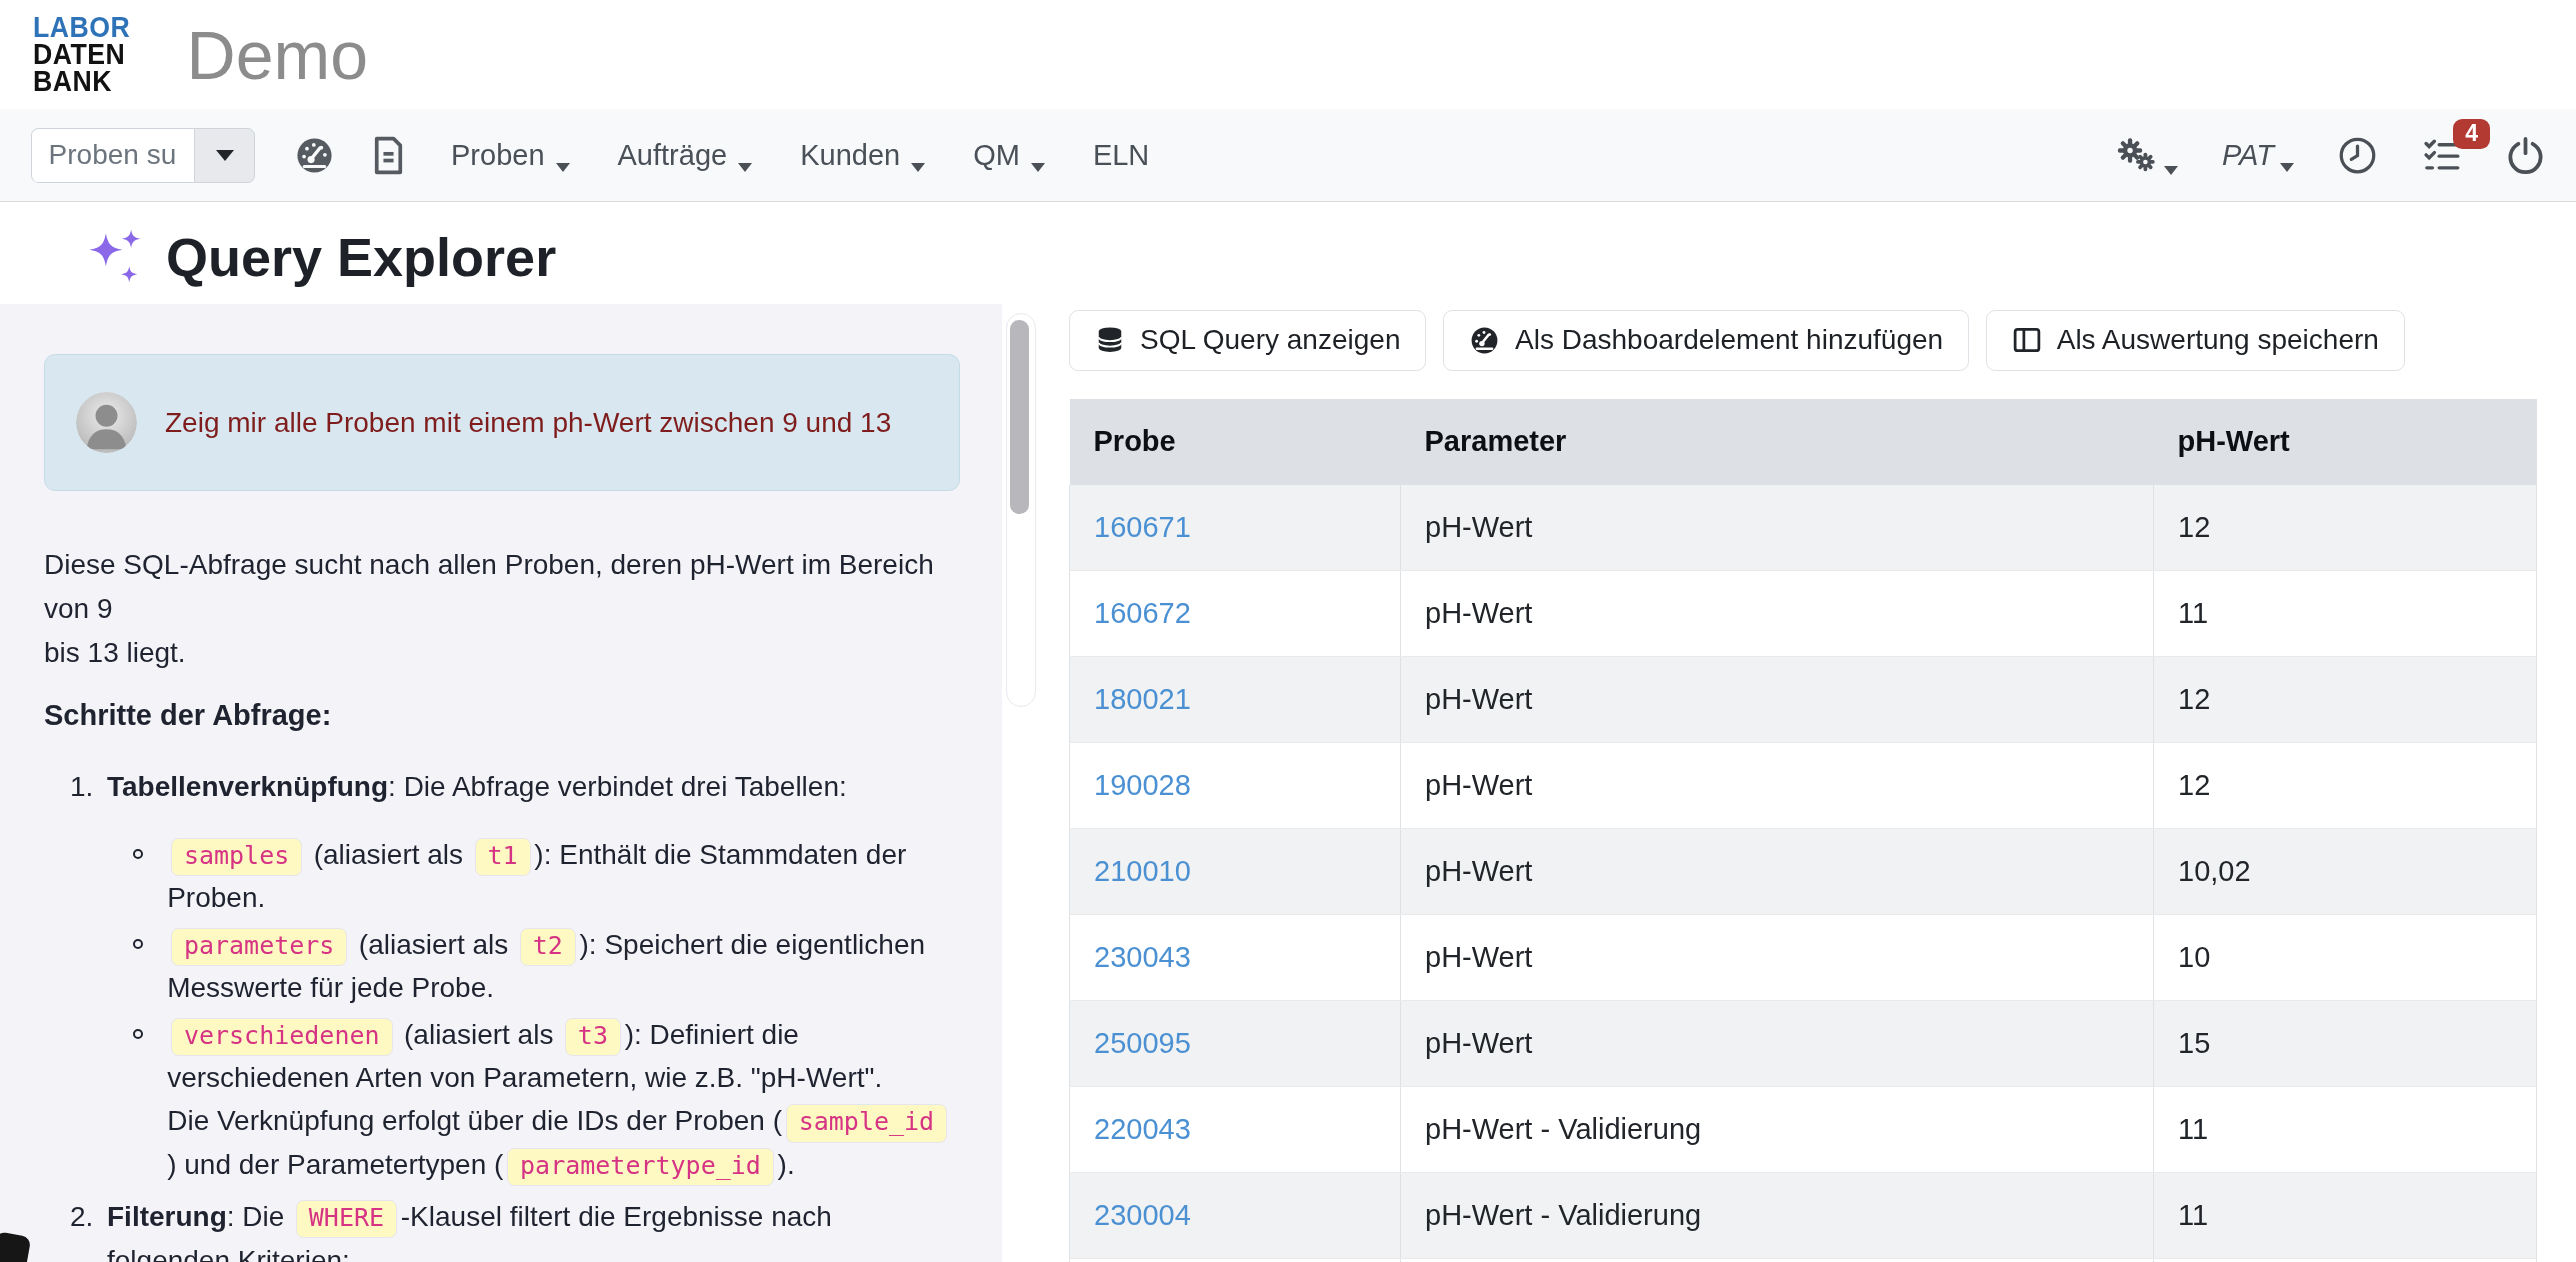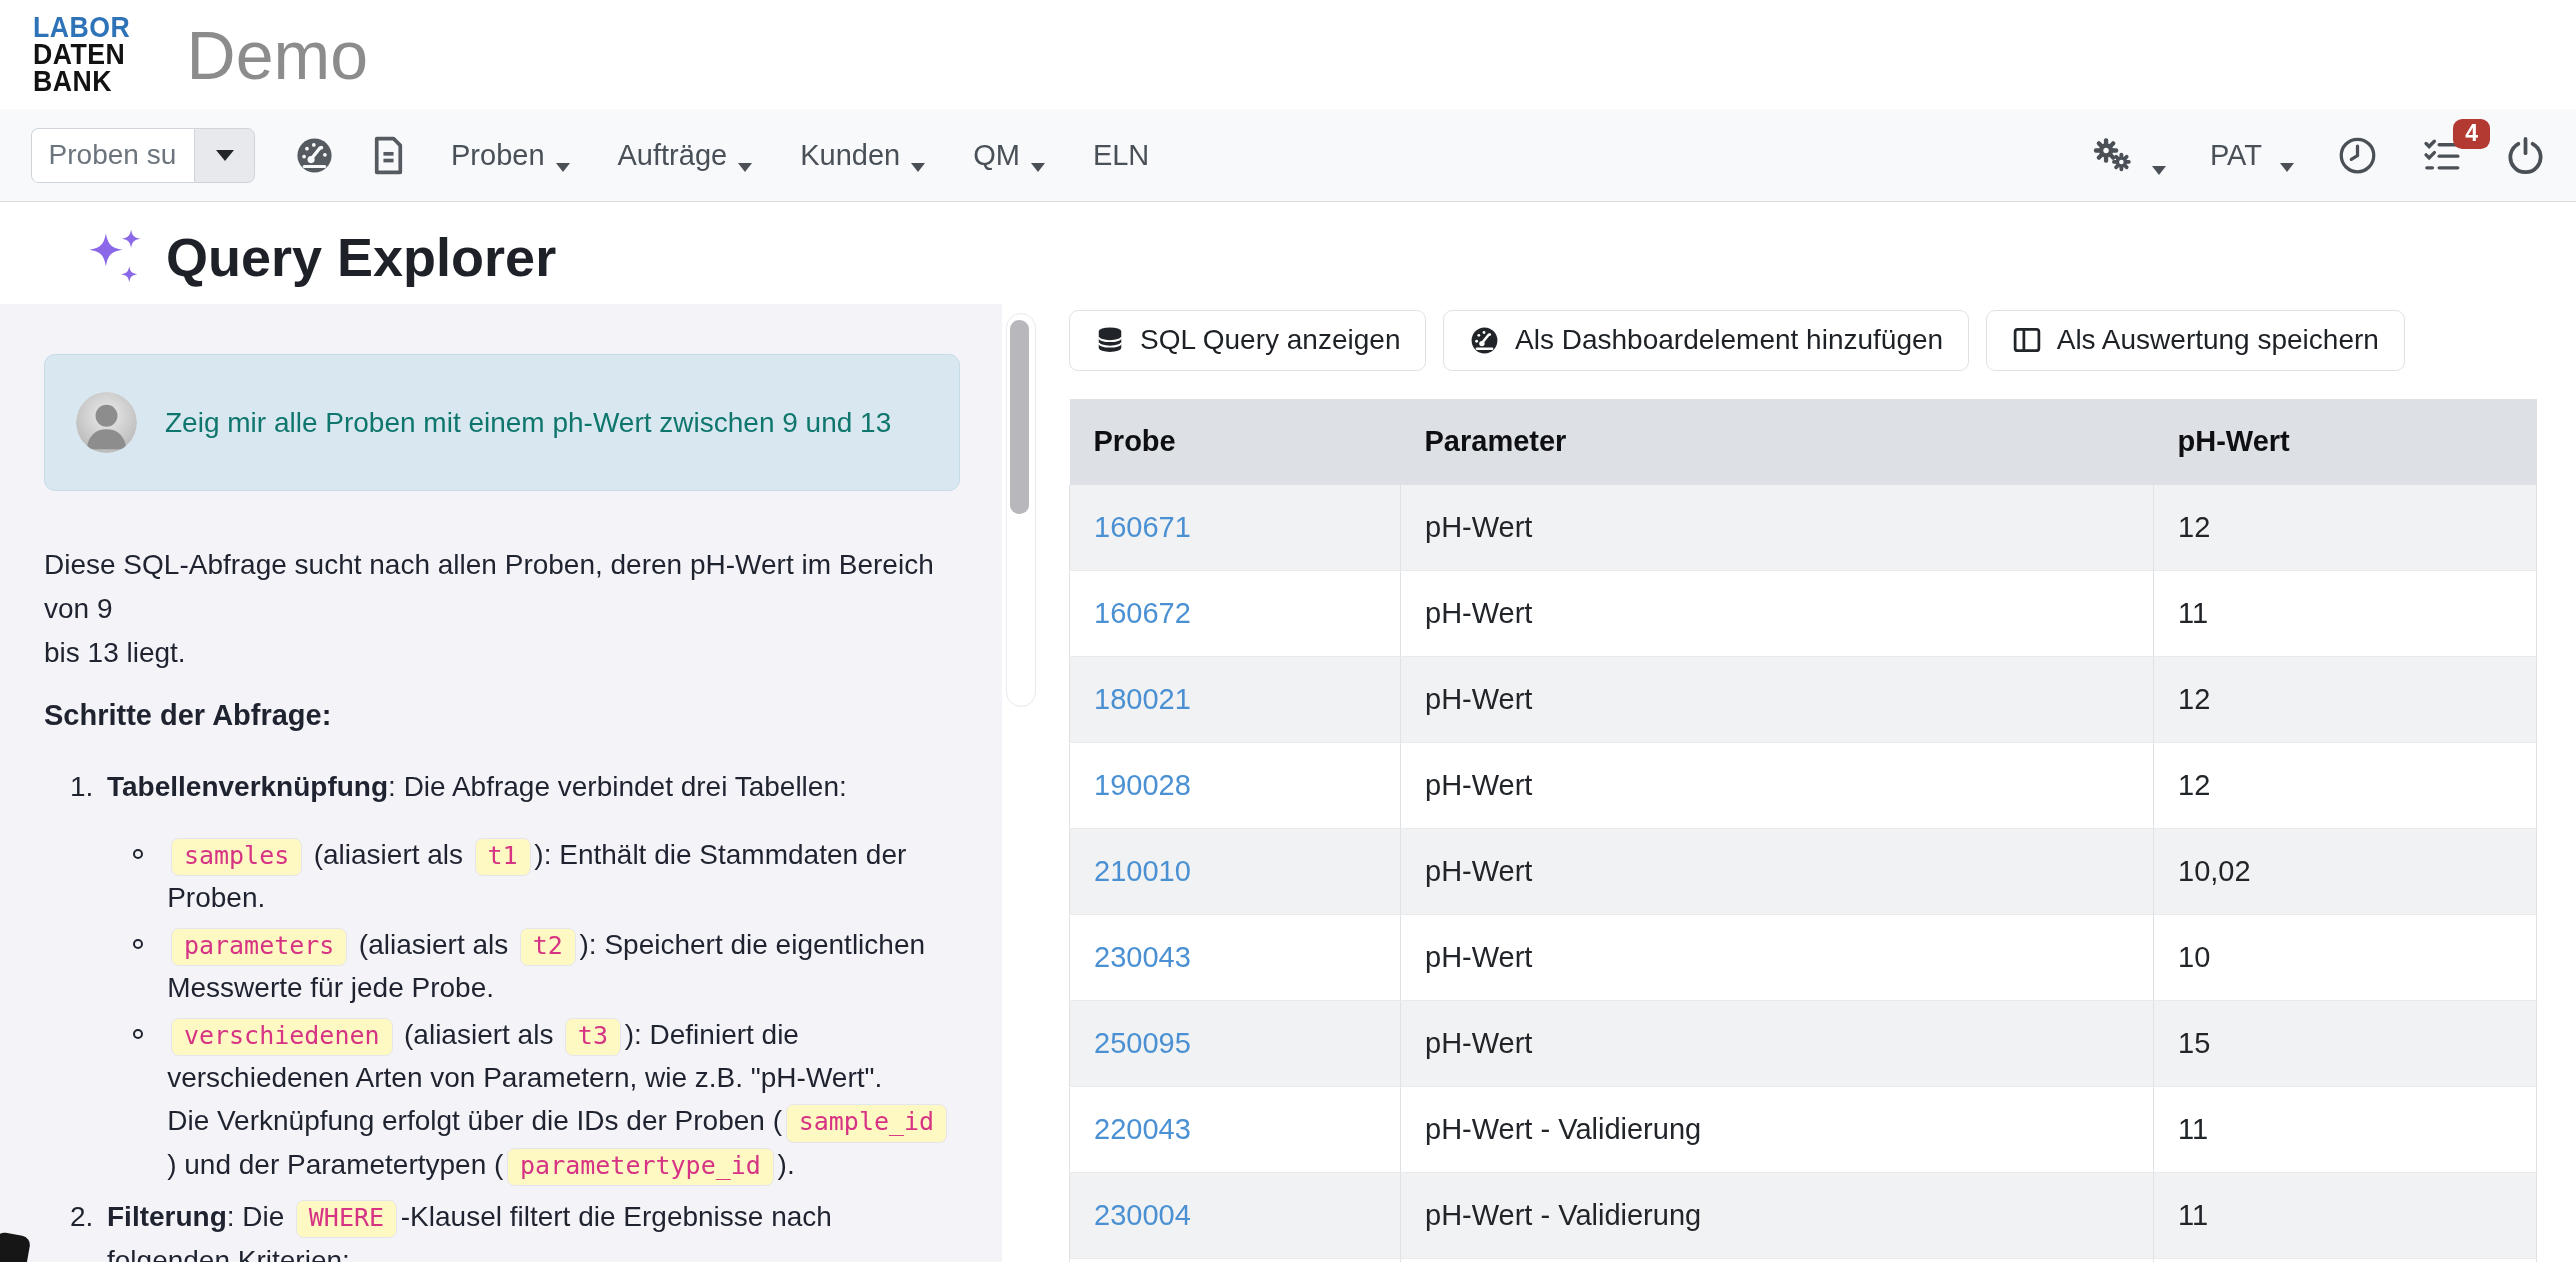--- a/index.html
+++ b/index.html
@@ -18,39 +18,39 @@
   .search-group { display:flex; height:55px; }
   .search-input { width:163px; border:1.8px solid #ced4da; border-right:none; border-radius:7.4px 0 0 7.4px; padding:0 16.6px; font-size:28px; color:#495057; background:#fff; font-family:inherit; }
   .search-input::placeholder { color:#6c757d; }
   .scope-btn { width:61px; background:#e7e9ec; border:1.8px solid #ced4da; border-left:0.9px solid #ced4da; border-radius:0 7.4px 7.4px 0; display:flex; align-items:center; justify-content:center; cursor:pointer; }
   .caret { width:0; height:0; border-left:9.2px solid transparent; border-right:9.2px solid transparent; border-top:11px solid #212529; display:inline-block; }
   .caret.sm { border-left-width:7.4px; border-right-width:7.4px; border-top-width:9.2px; border-top-color:#4a5056; }
   .nav-ico-btn { margin-left:39px; display:flex; align-items:center; cursor:pointer; }
   .nav-menu { display:flex; align-items:center; gap:48px; margin-left:44px; }
   .nav-item { display:flex; align-items:flex-end; gap:11px; font-size:29px; color:#495057; cursor:pointer; white-space:nowrap; }
   .nav-right { margin-left:auto; display:flex; align-items:center; gap:44px; color:#4a5056; }
-  .nav-right .nav-item { gap:18px; }
+  .nav-right .nav-item { gap:6px;font-style:italic; }
   .tasks-wrap { position:relative; display:flex; align-items:center; cursor:pointer; }
   .badge { position:absolute; top:-16.6px; right:-28px; background:#b23a33; color:#fff; font-size:23px; font-weight:700; padding:2.8px 12px 4.6px; border-radius:9.2px; line-height:1; }
 
   
   .title-row { display:flex; align-items:center; gap:22px; padding:22px 0 15px 37px; height:102px; background:#fff;margin-left:48px; }
   .page-title { font-size:54px; font-weight:700; color:#1e2128; }
 
   
   .content { display:flex; height:958px; }
   .chat-panel { width:1002px; background:#f4f4f8; padding:50px 42px 0 44px; position:relative; flex-shrink:0; font-size:28px; color:#1f2330; }
   .scroll-gutter { width:67px; position:relative; background:#fff; flex-shrink:0; }
   .scroll-track { position:absolute; left:3.7px; top:9.2px; width:30px; height:394px; border:1.8px solid #e9e9ee; border-radius:15px; background:#fff; }
   .scroll-thumb { position:absolute; left:3.7px; top:5.5px; width:18.5px; height:194px; background:#b8b8bc; border-radius:9.2px; cursor:grab; }
 
   
   .bubble { background:#d9e8f0; border:1.8px solid #c5dbe7; border-radius:11px; display:flex; align-items:center; gap:28px; padding:26px 31px; height:137px; }
   .avatar { width:61px; height:61px; border-radius:50%; overflow:hidden; flex-shrink:0; }
-  .bubble-text { font-size:28px; color:#0f766e; }
+  .bubble-text { font-size:28px; color:#7f1d1d; }
   .intro { margin-top:52px; line-height:44px; max-width:924px; }
   .steps-heading { margin-top:24px; font-weight:700; font-size:29px; }
   .step { margin-top:33px; line-height:44px; display:flex; }
   .step .marker { width:37px; flex-shrink:0; margin-left:26px; }
   .step .step-body { flex:1; }
   .step.step2 { margin-top:9.2px; }
   .bold { font-weight:700; }
   ul.subjects { list-style:none; margin-top:24px; }
   ul.subjects li { display:flex; line-height:43px; margin-bottom:3.7px; }
   .dot { width:10.2px; height:10.2px; border:2.3px solid #1f2330; border-radius:50%; flex-shrink:0; margin:15.7px 0 0 89px; }

